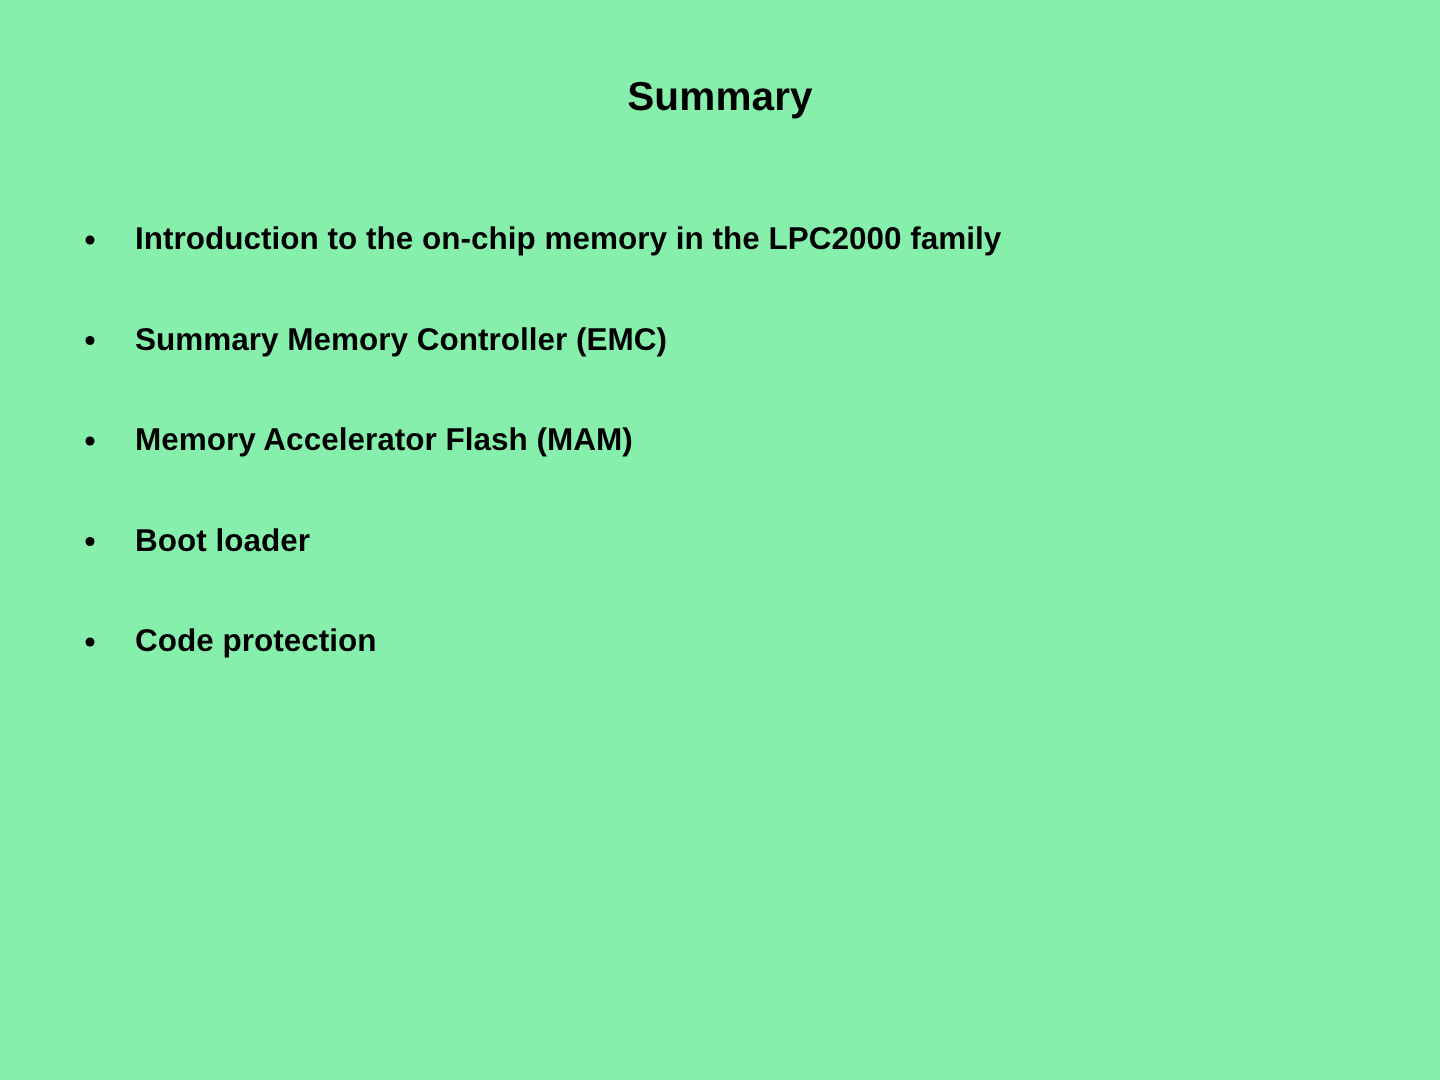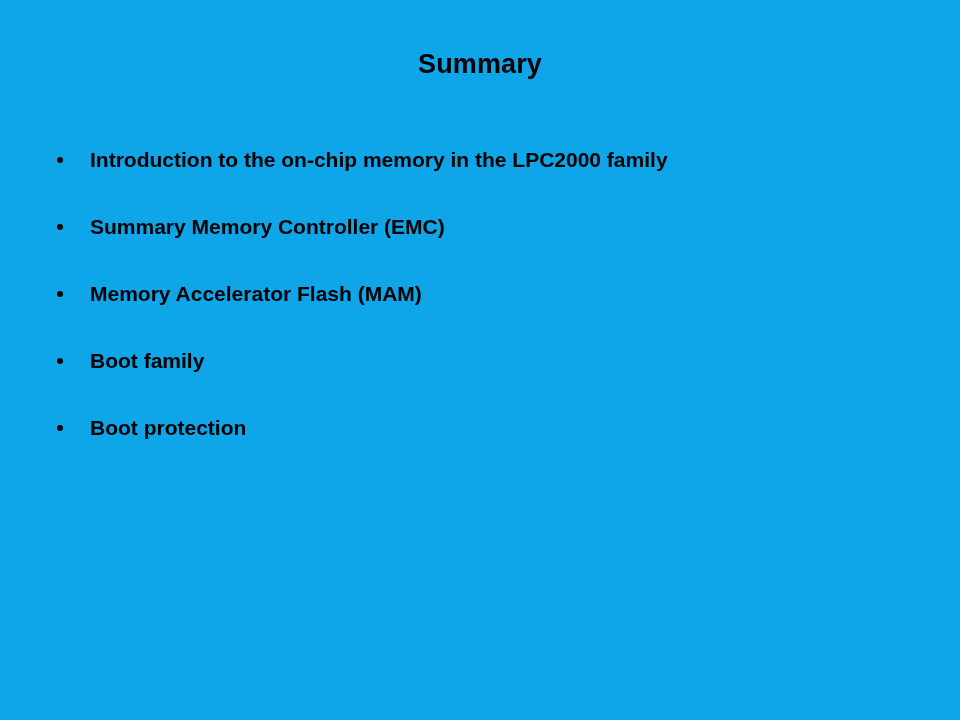--- a/index.html
+++ b/index.html
@@ -11,21 +11,21 @@
     height: 720px;
     background: #ffffff;
     font-family: "Liberation Sans", sans-serif;
     color: #000000;
     overflow: hidden;
   }
   .slide {
     position: relative;
     width: 960px;
     height: 720px;
-    background: #0ea5e9;
+    background: #86efac;
   }
   .slide-title {
     position: absolute;
     left: 0;
     top: 51px;
     width: 960px;
     text-align: center;
     font-size: 27px;
     font-weight: bold;
     line-height: 1.0;
@@ -85,23 +85,23 @@
     </li>
 
     <li class="bullet-item">
       <span class="bullet-marker"></span>
       <span class="bullet-text">Memory Accelerator Flash (MAM)</span>
     </li>
 
 
     <li class="bullet-item">
       <span class="bullet-marker"></span>
-      <span class="bullet-text">Boot family</span>
+      <span class="bullet-text">Boot loader</span>
     </li>
 
     <li class="bullet-item">
       <span class="bullet-marker"></span>
-      <span class="bullet-text">Boot protection</span>
+      <span class="bullet-text">Code protection</span>
     </li>
 
   </ul>
 
 </div>
 
 </body></html>

